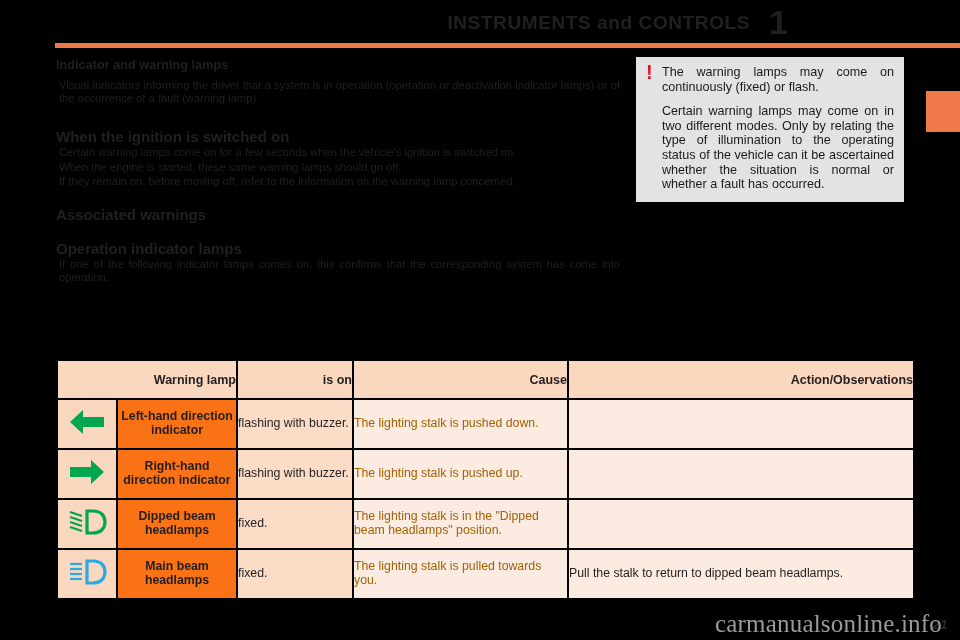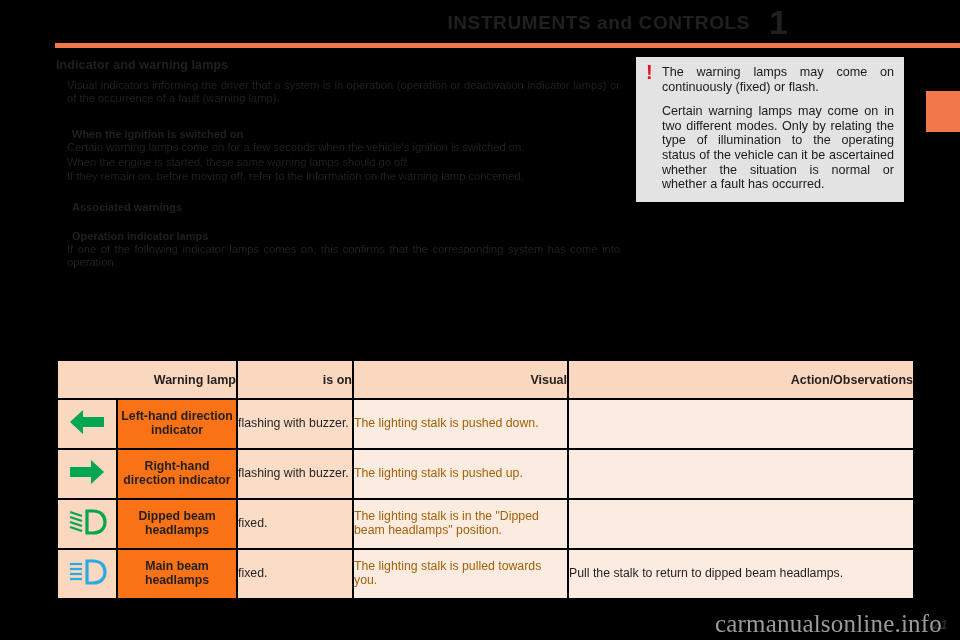--- a/index.html
+++ b/index.html
@@ -68,30 +68,30 @@
     width: 564px;
   }
   .sec-title {
     font-size: 12.5px;
     font-weight: bold;
     color: #231f20;
     margin: 0 0 7px 0;
     letter-spacing: 0.1px;
   }
   .sub-title {
-    font-size: 11px;
-    font-weight: bold;
-    color: #231f20;
-    margin: 0 0 1px 16px;
+    font-size: 15px;
+    font-weight: bold;
+    color: #231f20;
+    margin: 0 0 1px 0;
   }
   .para {
     font-size: 11.2px;
     line-height: 12.6px;
     color: #231f20;
-    margin: 0 0 2px 11px;
+    margin: 0 0 2px 3px;
     text-align: justify;
   }
   .para.last { text-align: left; }
   .gap-lg { height: 22px; }
   .gap-md { height: 16px; }
 
   
   .callout {
     position: absolute;
     left: 636px; top: 57px;
@@ -267,21 +267,21 @@
       <col class="col-icon">
         <col class="col-name">
         <col class="col-ison">
         <col class="col-cause">
         <col class="col-act">
     </colgroup>
     <thead>
       <tr>
         <th colspan="2">Warning lamp</th>
         <th>is on</th>
-        <th>Visual</th>
+        <th>Cause</th>
         <th>Action/Observations</th>
       </tr>
     </thead>
     <tbody>
 
       <tr>
         <td class="cell-icon">
           <span class="icn">
             <svg width="36" height="28" viewBox="0 0 36 28" aria-hidden="true">
               <polygon points="1,14 14,2 14,9 35,9 35,19 14,19 14,26" fill="#00a651"></polygon>

